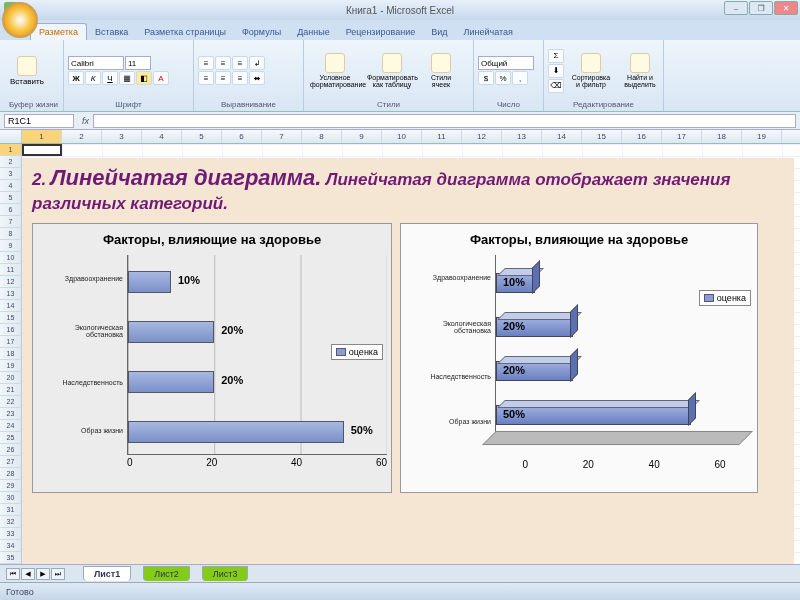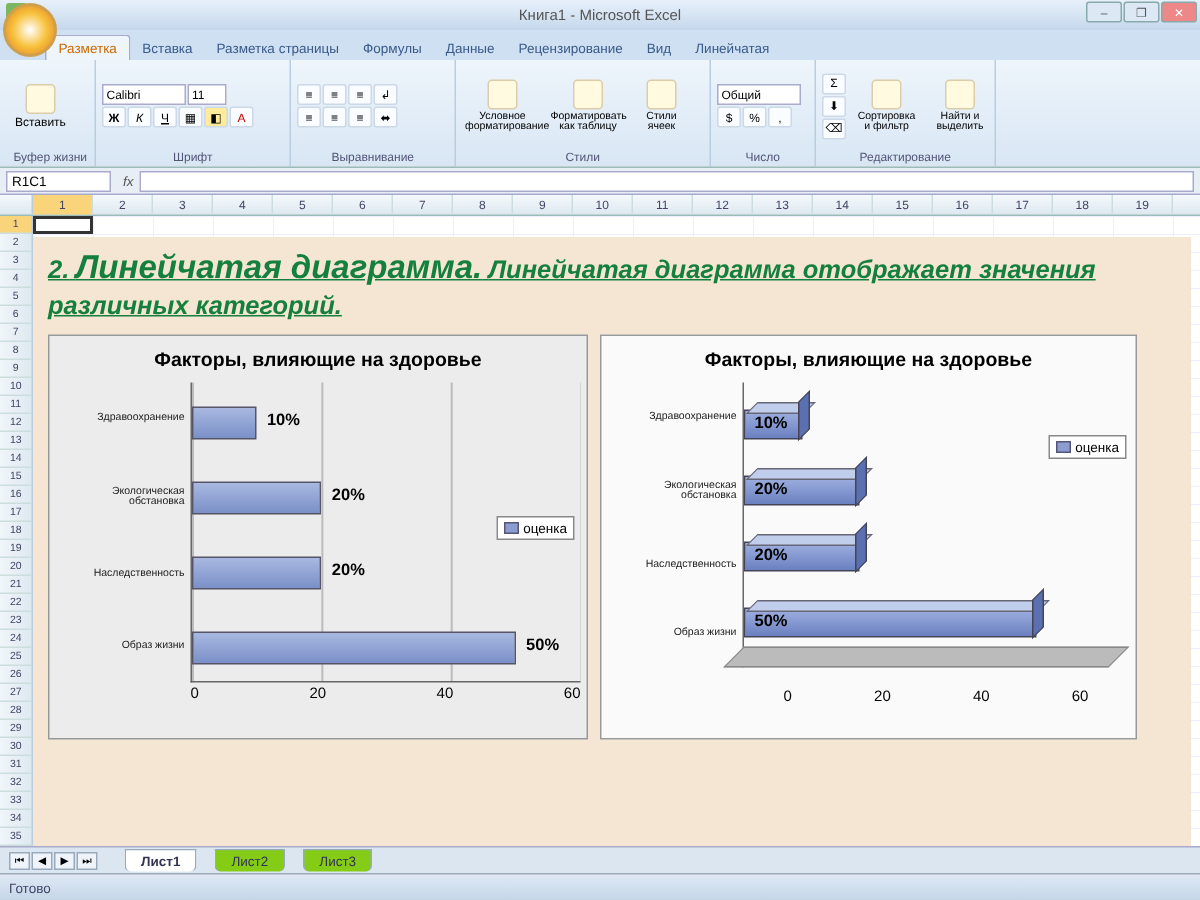--- a/index.html
+++ b/index.html
@@ -37,21 +37,21 @@
 .col-headers .ch.sel { background: #f9d47a; }
 
 .sheet-area { position: relative; height: 420px; background: #fff; overflow: hidden; }
 .row-headers { position: absolute; left: 0; top: 0; width: 22px; background: linear-gradient(90deg,#f0f6fa,#dde8f0); }
 .row-headers .rh { height: 12px; font-size: 7px; text-align: center; color: #446; border-bottom: 1px solid #cdd; border-right: 1px solid #bcd; line-height: 12px; cursor: pointer; }
 .row-headers .rh.sel { background: #f9d47a; }
 .grid { position: absolute; left: 22px; top: 0; right: 0; bottom: 0; background-image: linear-gradient(#eef 1px, transparent 1px), linear-gradient(90deg, #eef 1px, transparent 1px); background-size: 40px 12px; }
 .active-cell { position: absolute; left: 0; top: 0; width: 40px; height: 12px; border: 2px solid #333; background: #fff; }
 
 .content-overlay { position: absolute; left: 22px; top: 14px; right: 6px; bottom: 0; background: #f5e6d3; padding: 6px 10px; }
-.content-title { font-family: 'Times New Roman', serif; font-style: italic; font-weight: bold; font-size: 17px; color: #15803d; line-height: 1.3; margin-bottom: 8px; text-decoration: underline; }
+.content-title { font-family: 'Times New Roman', serif; font-style: italic; font-weight: bold; font-size: 17px; color: #701a75; line-height: 1.3; margin-bottom: 8px; }
 .content-title .big { font-size: 22px; }
 
 .charts-row { display: flex; gap: 8px; }
 .chart-box { background: #ececec; border: 1px solid #999; padding: 4px; }
 .chart-box.left { width: 360px; height: 270px; }
 .chart-box.right { width: 358px; height: 270px; background: #fafafa; }
 .chart-title { font-weight: bold; text-align: center; font-size: 13px; font-family: Arial; color: #000; margin: 4px 0 8px; }
 
 .plot-2d { display: flex; height: 200px; }
 .ylabels-2d { width: 90px; display: flex; flex-direction: column; justify-content: space-around; font-size: 7px; text-align: right; padding-right: 4px; color: #222; }

